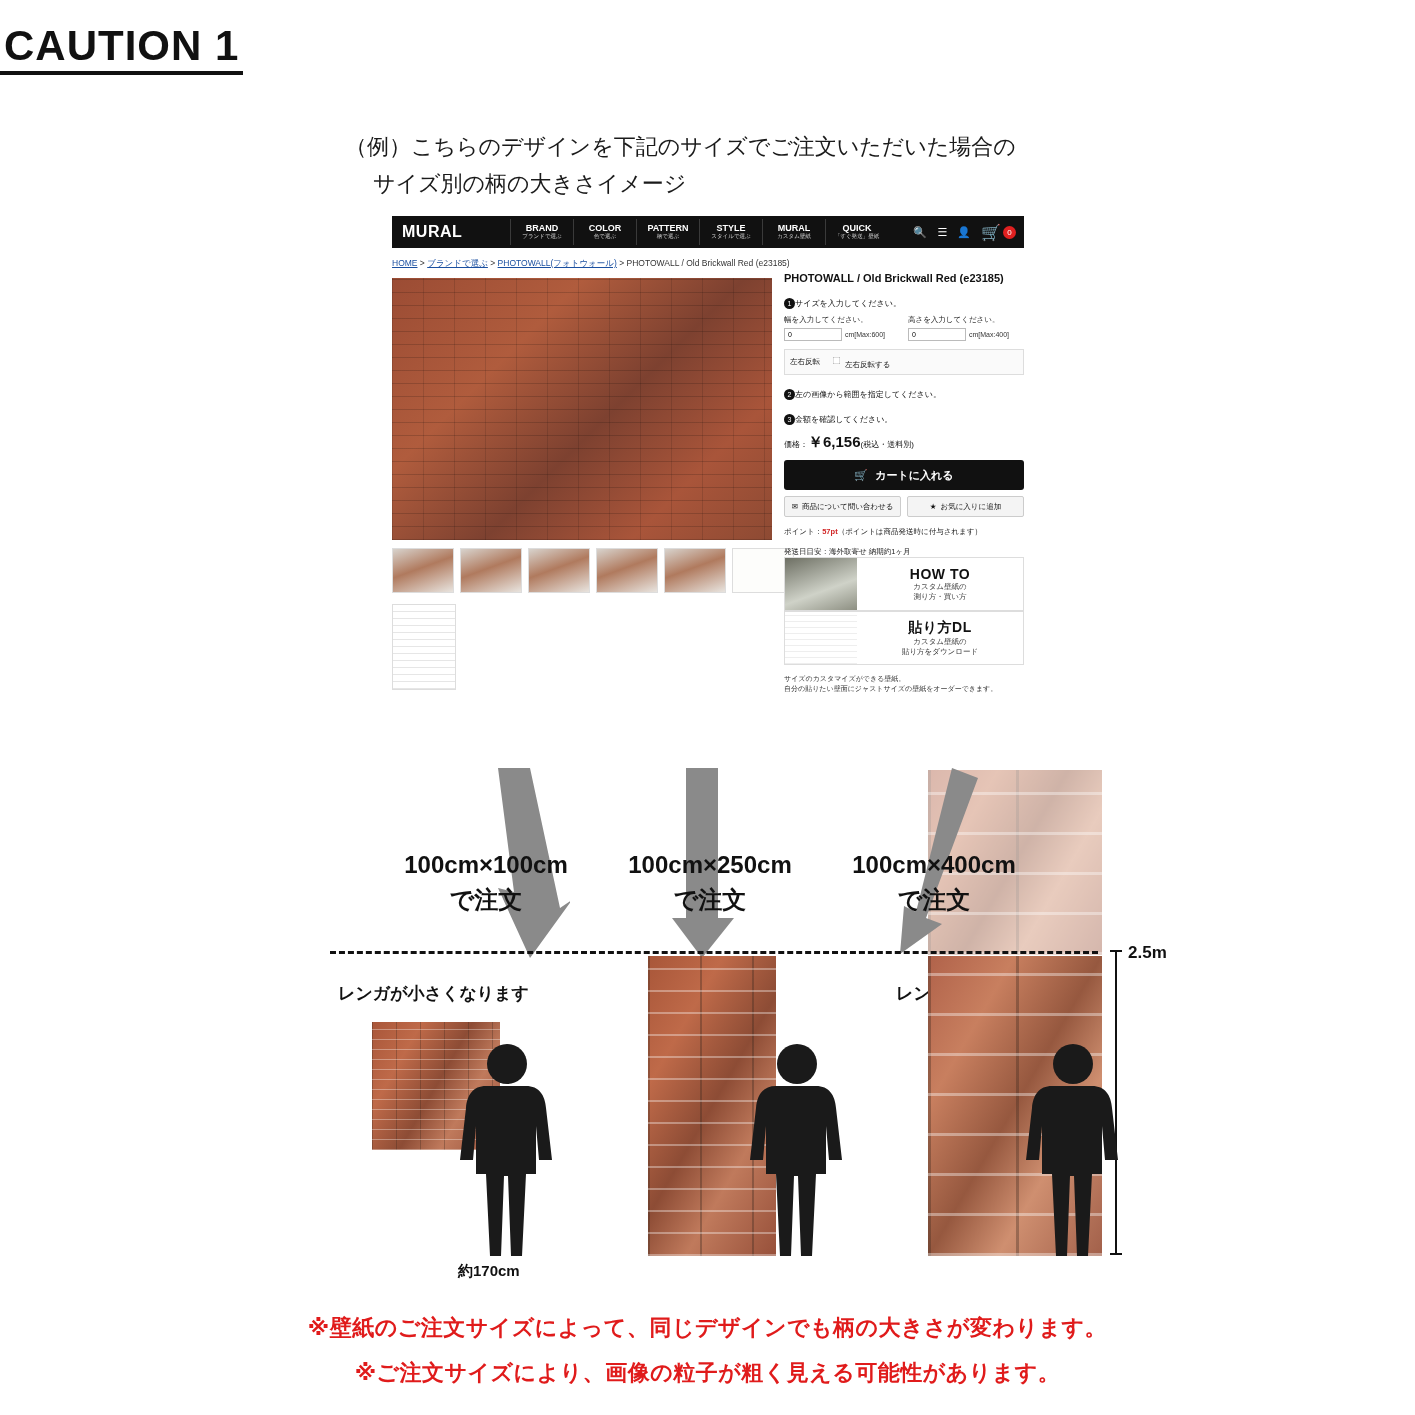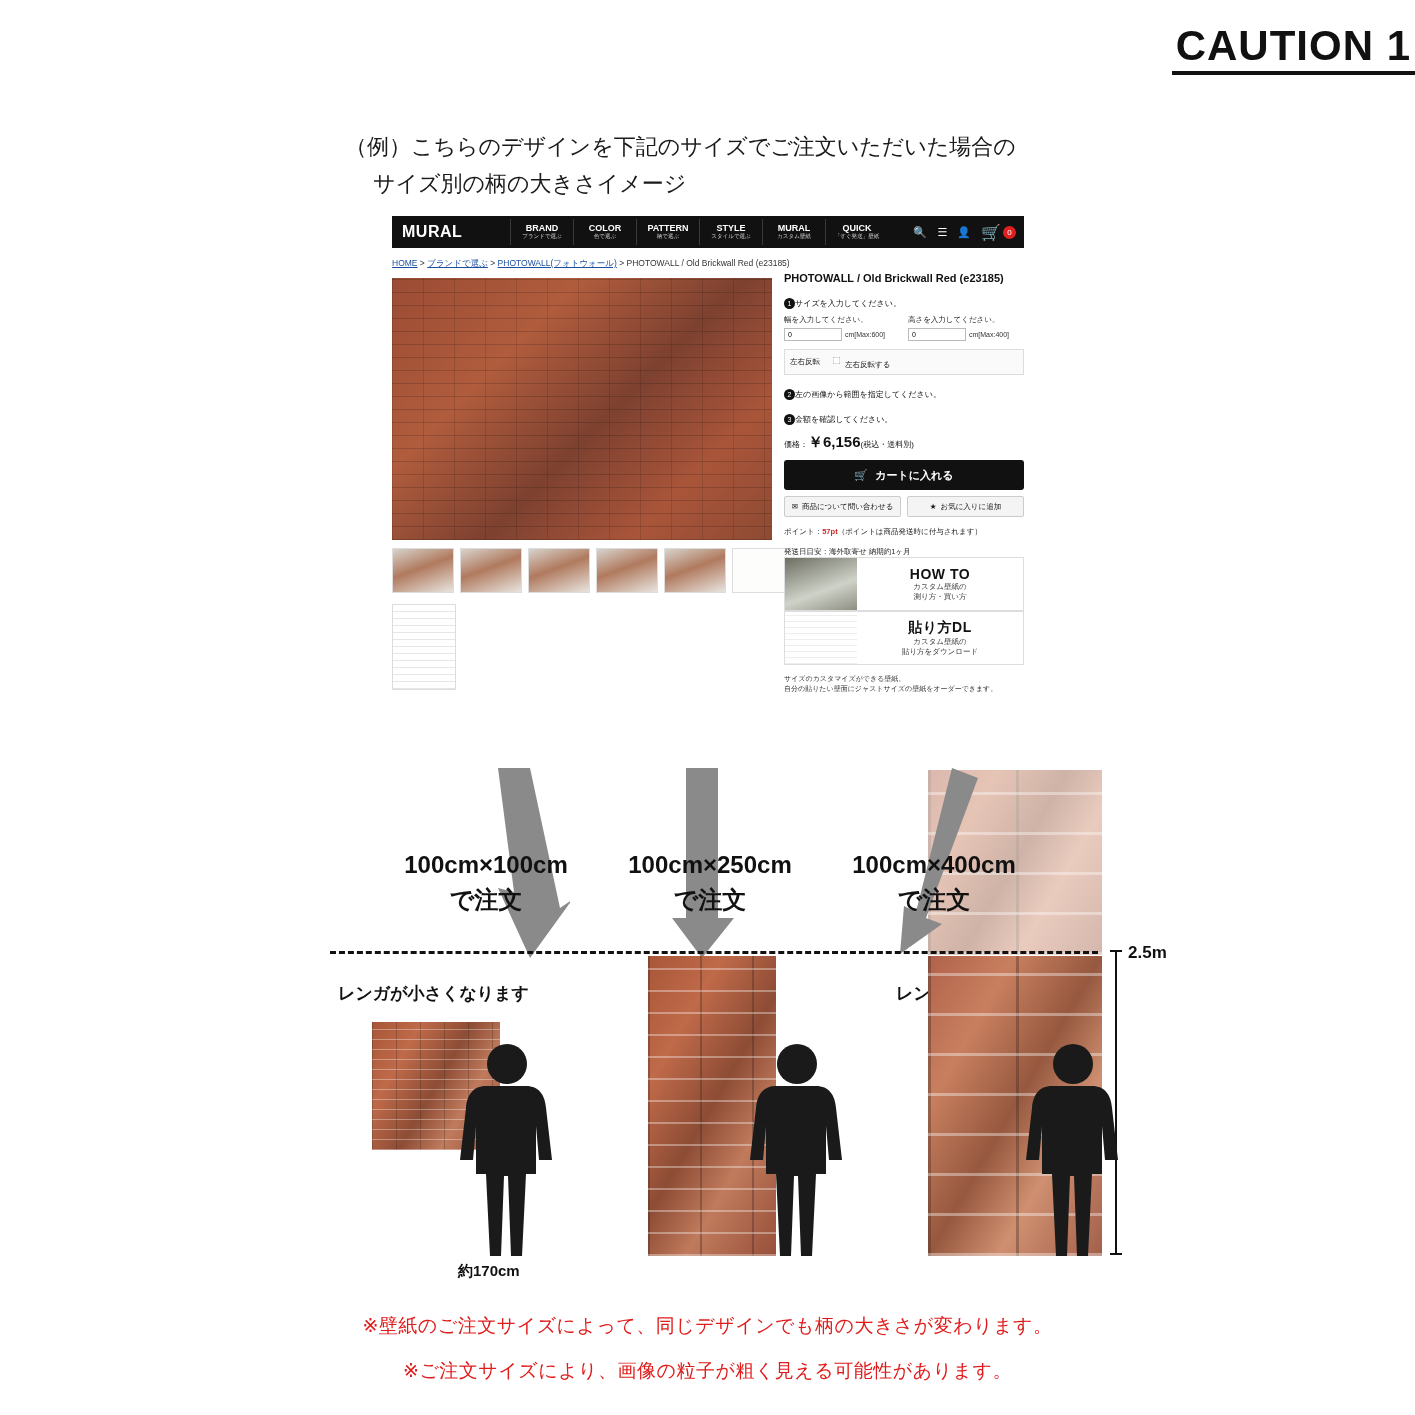--- a/index.html
+++ b/index.html
@@ -5,21 +5,21 @@
   html,body{margin:0;padding:0;}
   body{
     width:1415px;height:1415px;background:#ffffff;
     font-family:"Liberation Sans","DejaVu Sans",sans-serif;
     color:#111;position:relative;overflow:hidden;
   }
   .page{position:relative;width:1415px;height:1415px;}
 
   
   .title{
-    position:absolute;top:22px;left:0;width:1415px;text-align:right;
+    position:absolute;top:22px;left:0;width:1415px;text-align:left;
     font-size:42px;font-weight:bold;letter-spacing:1px;
   }
   .title span{border-bottom:4px solid #111;padding:0 4px 2px 4px;}
 
   
   .intro{
     position:absolute;top:128px;left:345px;width:820px;
     font-size:22px;line-height:1.7;color:#1a1a1a;
   }
   .intro .l2{display:block;padding-left:28px;}
@@ -151,21 +151,21 @@
       repeating-linear-gradient(0deg,rgba(255,255,255,.38) 0 3px,rgba(0,0,0,0) 3px 40px),
       repeating-linear-gradient(90deg,rgba(60,40,30,.35) 0 3px,rgba(0,0,0,0) 3px 88px),
       linear-gradient(120deg,#b0624a,#c87f5f 25%,#96583f 50%,#cf8f70 70%,#a2604a);
     opacity:.45;
   }
   .person{position:absolute;}
   .cmlab{position:absolute;font-size:15px;font-weight:bold;}
 
   .warn{
     position:absolute;left:0;width:1415px;text-align:center;color:#e01b1b;
-    font-size:19px;font-weight:normal;letter-spacing:.5px;
+    font-size:22px;font-weight:bold;letter-spacing:.5px;
   }
 </style>
 </head>
 <body>
 
 <div class="page">
 
   <div class="title"><span>CAUTION 1</span></div>
 
   <div class="intro">

